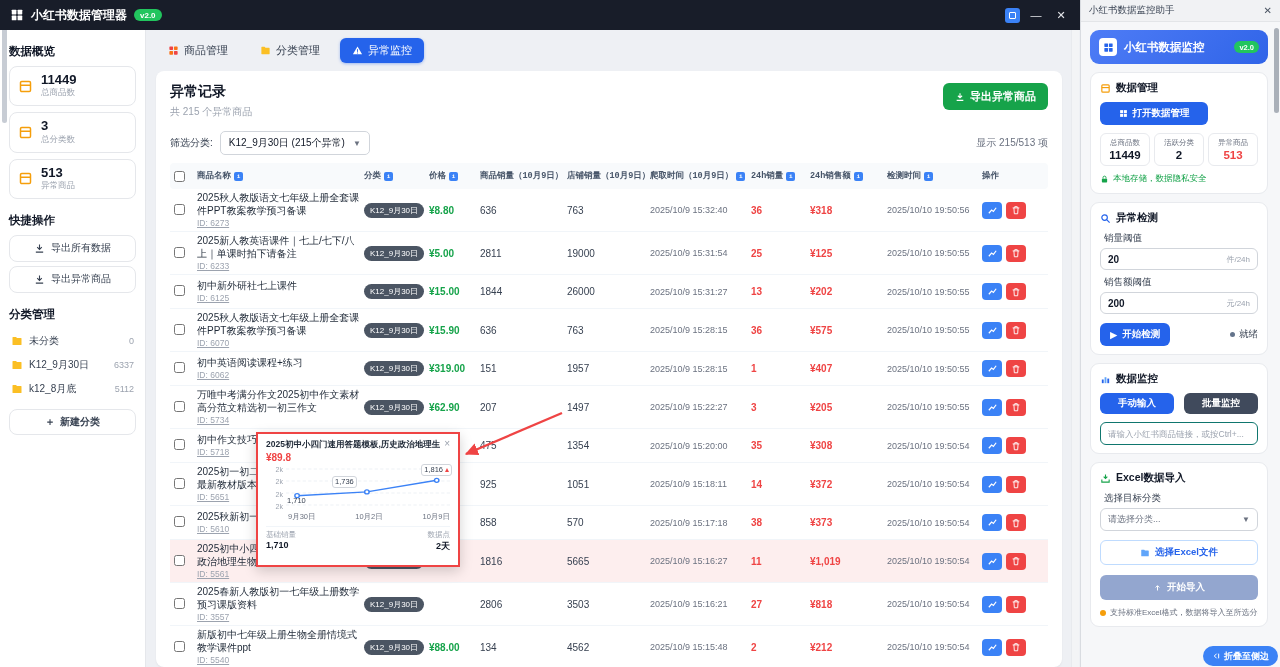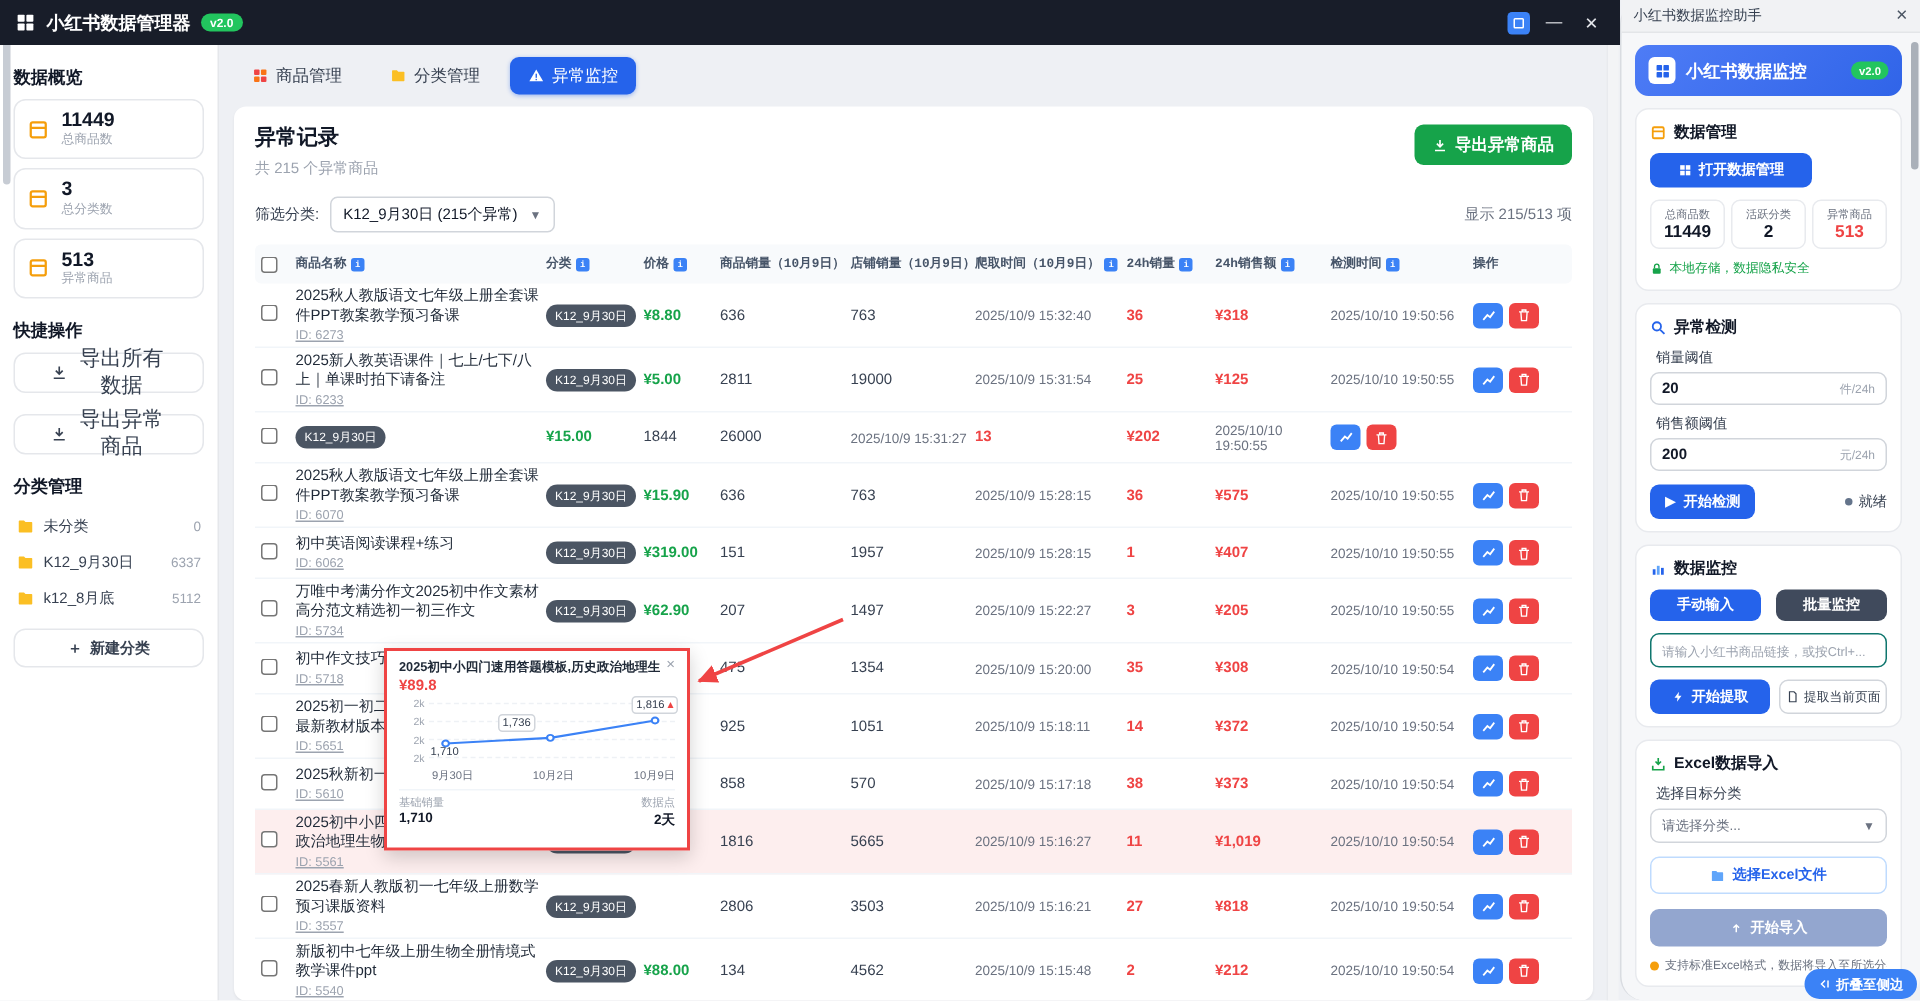--- a/index.html
+++ b/index.html
@@ -18,21 +18,21 @@
   .tb-pin { width:15px; height:15px; background:#3b82f6; border-radius:3px; display:flex; align-items:center; justify-content:center; }
   .tb-pin i { width:7px; height:7px; border:1.5px solid #fff; border-radius:1px; display:block; }
 
   
   .sidebar { position:absolute; left:0; top:30px; width:146px; height:637px; background:#fff; border-right:1px solid #e5e7eb; padding:10px 9px; }
   .sb-h { font-size:11.5px; font-weight:bold; color:#111827; margin:4px 0 7px; }
   .stat-card { border:1px solid #e5e7eb; border-radius:8px; padding:6px 8px; display:flex; gap:7px; align-items:center; margin-bottom:6px; background:#fff; }
   .stat-ic { width:16px; flex:none; }
   .stat-v { font-size:13px; font-weight:bold; color:#111827; line-height:1.1; }
   .stat-l { font-size:8.5px; color:#9ca3af; }
-  .qa-btn { width:100%; border:1px solid #e5e7eb; border-radius:8px; height:27px; display:flex; align-items:center; gap:6px; padding:0 24px; font-size:14px; color:#374151; background:#fff; margin-bottom:14px; }
+  .qa-btn { width:100%; border:1px solid #e5e7eb; border-radius:8px; height:27px; display:flex; align-items:center; gap:6px; padding:0 24px; font-size:10px; color:#374151; background:#fff; margin-bottom:4px; }
   .cat-item { display:flex; align-items:center; gap:6px; height:24px; padding:0 2px; font-size:10px; color:#374151; }
   .cat-item .cnt { margin-left:auto; font-size:9px; color:#9ca3af; }
   .new-cat { width:100%; border:1px solid #e5e7eb; border-radius:8px; height:26px; display:flex; align-items:center; justify-content:center; gap:5px; font-size:10px; color:#374151; background:#fff; margin-top:8px; font-weight:bold; }
 
   
   .main { position:absolute; left:146px; top:30px; width:926px; height:637px; padding:8px 10px 0 10px; }
   .tabs { display:flex; gap:8px; align-items:center; margin-bottom:8px; }
   .tab { display:flex; align-items:center; gap:5px; font-size:11px; color:#374151; padding:5px 12px; border-radius:6px; }
   .tab.active { background:#2563eb; color:#fff; box-shadow:0 1px 3px rgba(37,99,235,.4); }
   .card { background:#fff; border-radius:8px; box-shadow:0 1px 2px rgba(0,0,0,.06); padding:12px 14px; height:596px; overflow:hidden; }
@@ -88,21 +88,21 @@
   .pop-foot .s-val { font-size:9px; font-weight:bold; color:#111827; }
   .pop-foot .stat:last-of-type { text-align:right; }
 
   .arrow-svg { position:absolute; left:452px; top:406px; z-index:51; pointer-events:none; }
 
   
   .m-scroll { position:absolute; left:1071px; top:30px; width:8px; height:637px; background:#f3f4f6; border-left:1px solid #e8eaee; }
   .m-thumb { position:absolute; left:1.5px; top:8px; width:5px; height:115px; background:#c7ccd4; border-radius:3px; }
 
   
-  .panel { position:absolute; left:1080px; top:0; width:200px; height:667px; background:#f6f7f9; border-left:1px solid #d9dce1;border-radius:16px; }
+  .panel { position:absolute; left:1080px; top:0; width:200px; height:667px; background:#f6f7f9; border-left:1px solid #d9dce1; }
   .p-titlebar { height:22px; background:#f1f2f4; border-bottom:1px solid #e3e5e8; display:flex; align-items:center; padding:0 8px; }
   .p-title { font-size:9.5px; color:#374151; flex:1; }
   .p-close { font-size:10px; color:#4b5563; }
   .p-body { padding:8px 12px 0 9px; display:flex; flex-direction:column; gap:8px; }
   .p-header { background:linear-gradient(135deg,#4e7cf6,#3064e8); border-radius:9px; display:flex; align-items:center; gap:7px; padding:8px 9px; }
   .p-header .app-ic { width:18px; height:18px; background:#fff; border-radius:4px; display:flex; align-items:center; justify-content:center; flex:none; }
   .p-header .t { color:#fff; font-size:11.5px; font-weight:bold; flex:1; }
   .p-badge { background:#22c55e; color:#fff; font-size:7.5px; font-weight:bold; padding:1.5px 5px; border-radius:7px; }
   .sec { background:#fff; border:1px solid #e8eaee; border-radius:9px; padding:8px 9px; }
   .sec-h { display:flex; align-items:center; gap:5px; font-size:10.5px; font-weight:bold; color:#111827; margin-bottom:7px; }
@@ -425,20 +425,24 @@
             <button class="act-btn act-del">
               <svg width="10" height="10" viewBox="0 0 24 24">
                 <path d="M4 7h16M9 7V4h6v3M7 7l1 14h8l1-14" stroke="#fff" stroke-width="2.2" fill="none"></path>
               </svg>
             </button>
           </div>
         </div>
 
         <div class="t-row">
           <div><input type="checkbox" class="chk" style=""></div>
+          <div>
+            <div class="p-name">初中新外研社七上课件</div>
+            <div class="p-id">ID: 6125</div>
+          </div>
           <div><span class="cat-pill">K12_9月30日</span></div>
           <div class="c-price">¥15.00</div>
           <div class="c-num">1844</div>
           <div class="c-num">26000</div>
           <div class="c-time">2025/10/9 15:31:27</div>
           <div class="c-red">13</div>
           <div class="c-red">¥202</div>
           <div class="c-time">2025/10/10 19:50:55</div>
           <div class="c-actions">
             <button class="act-btn act-view">
@@ -881,38 +885,20 @@
               <rect x="16" y="10" width="4" height="10" fill="#2563eb"></rect>
             </svg>
         </span>
         <span>数据监控</span>
       </div>
       <div class="mon-tabs">
         <div class="mon-tab on">手动输入</div>
         <div class="mon-tab off">批量监控</div>
       </div>
       <input class="link-input" placeholder="请输入小红书商品链接，或按Ctrl+..." style="">
-      <div class="mon-btns">
-        <button class="blue-btn" style="flex:1">
-          <span>
-            <svg width="8" height="9" viewBox="0 0 24 24">
-                <path d="M13 2 4 14h6l-1 8 9-12h-6Z" fill="#fff"></path>
-              </svg>
-          </span>
-          <span>开始提取</span>
-        </button>
-        <button class="white-btn">
-          <span>
-            <svg width="8" height="9" viewBox="0 0 24 24">
-                <path d="M6 2h9l4 4v16H6Z" fill="none" stroke="#374151" stroke-width="2.4"></path>
-              </svg>
-          </span>
-          <span>提取当前页面</span>
-        </button>
-      </div>
     </div>
 
     <div class="sec">
       <div class="sec-h">
         <span>
           <svg width="11" height="11" viewBox="0 0 24 24">
               <path d="M12 3v9M8 8l4 4 4-4" stroke="#16a34a" stroke-width="2.4" fill="none"></path>
               <path d="M4 14v6h16v-6" stroke="#16a34a" stroke-width="2.4" fill="none"></path>
             </svg>
         </span>

